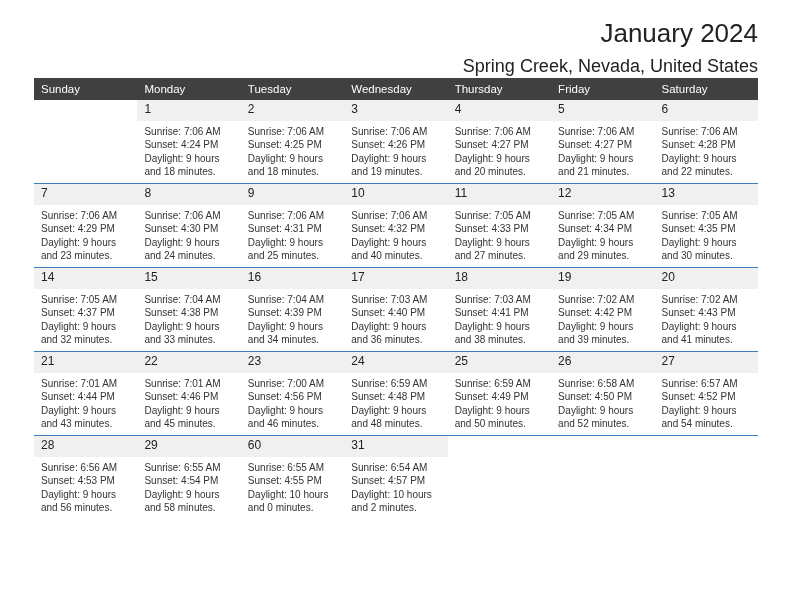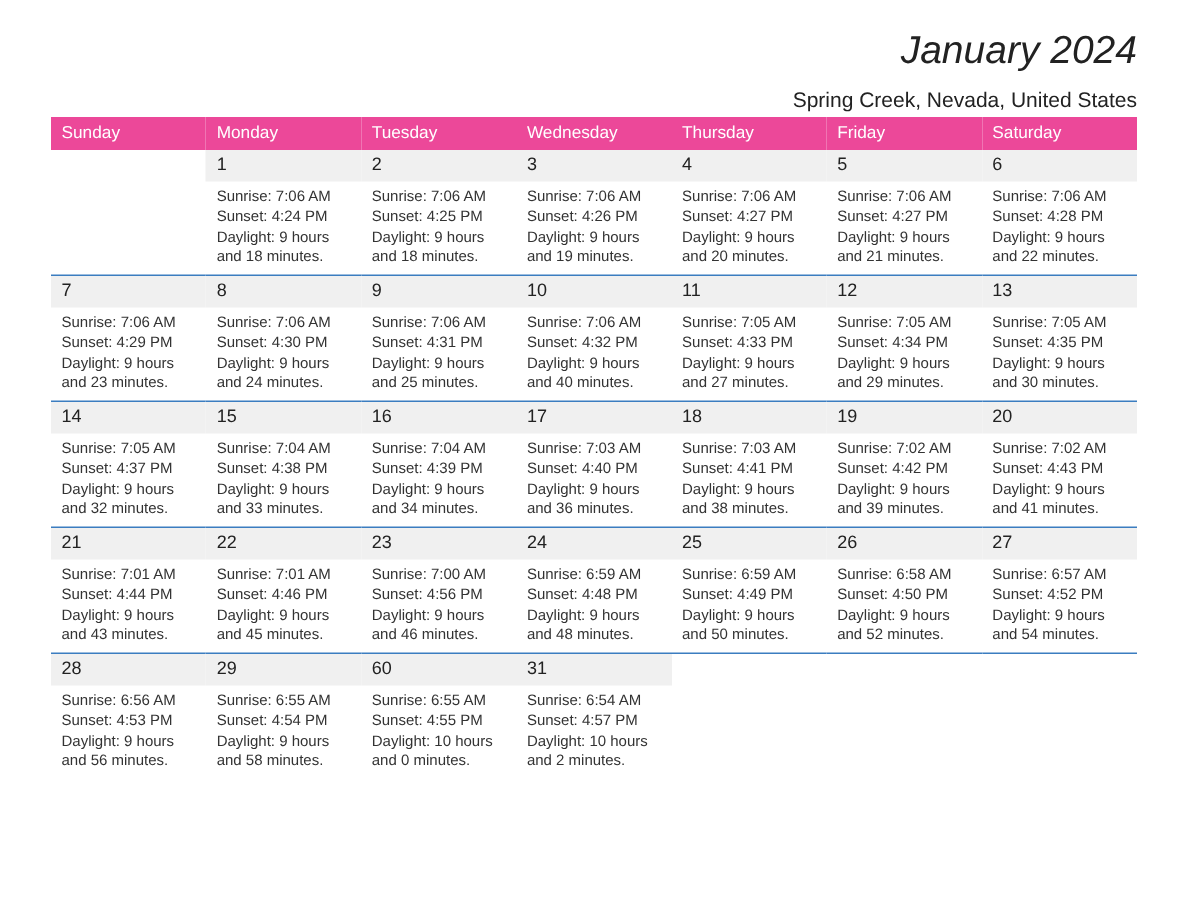--- a/index.html
+++ b/index.html
@@ -65,39 +65,38 @@
     position: absolute;
     right: 0;
     top: 18px;
     text-align: right;
   }
   .cal-title {
     font-size: 26px;
     color: #222222;
     line-height: 30px;
     white-space: nowrap;
-    font-style: italic;
   }
   .cal-subtitle {
-    font-size: 14px;
+    font-size: 18px;
     color: #222222;
     line-height: 18px;
     margin-top: 9px;
     white-space: nowrap;
   }
 
   
   .calendar {
     width: 724px;
     border-collapse: collapse;
     table-layout: fixed;
     margin-top: 4px;
   }
   .calendar th {
-    background: #ec4899;
+    background: #404040;
     color: #ffffff;
     font-size: 11.5px;
     font-weight: normal;
     text-align: left;
     padding: 5px 0 5px 7px;
     height: 10px;
     border: none;
   }
   .calendar td {
     vertical-align: top;

